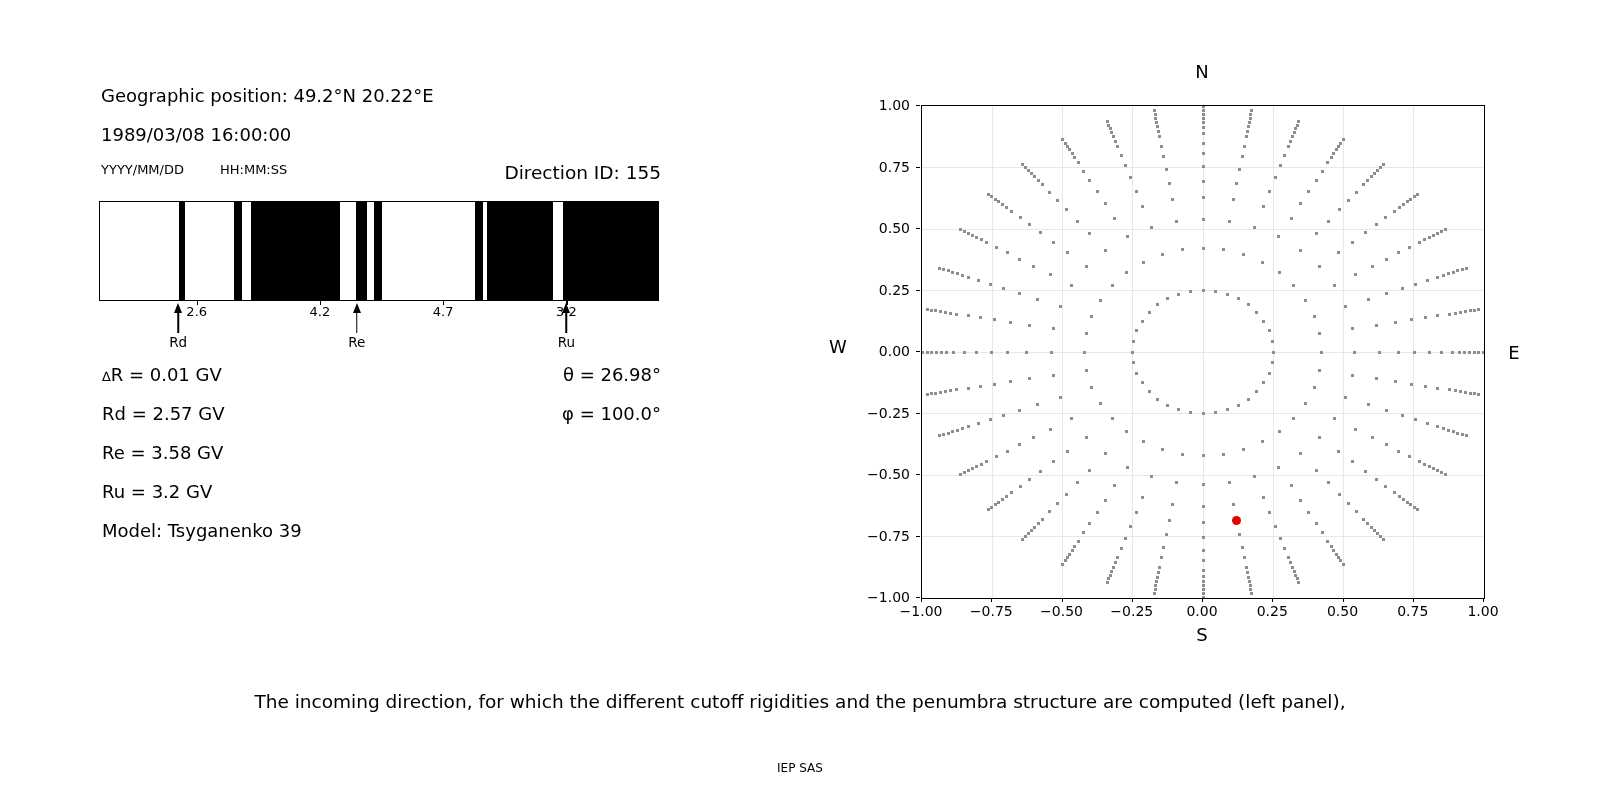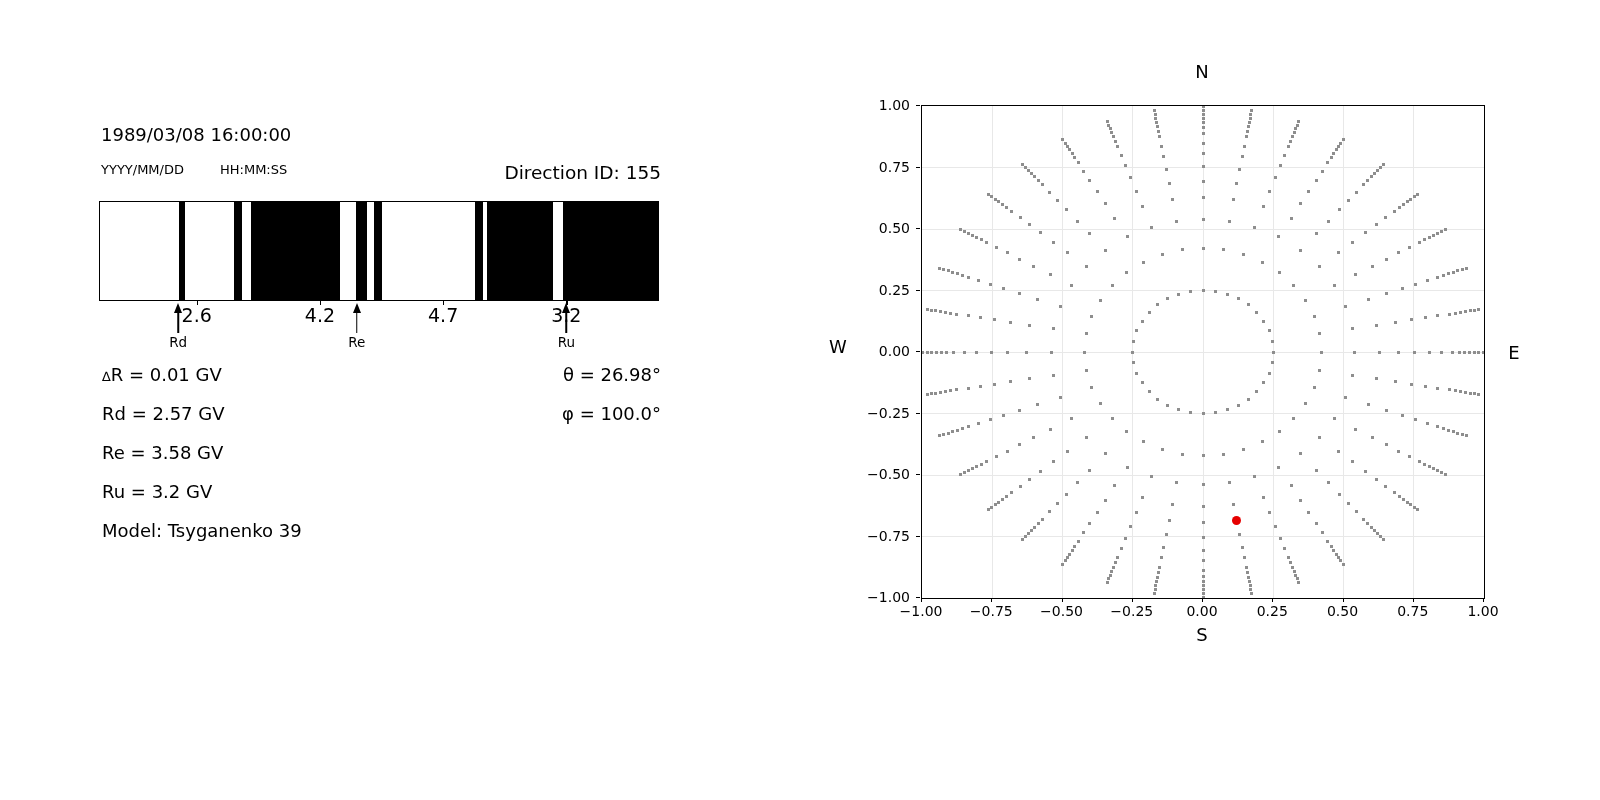--- a/index.html
+++ b/index.html
@@ -8,21 +8,21 @@
   .abs{position:absolute;}
   .t18{font-size:18px;line-height:22px;white-space:nowrap;}
   .t13{font-size:13px;line-height:15px;white-space:nowrap;}
   .ctr{text-align:center;}
   .rt{text-align:right;}
   
   #barcode-box{left:99px;top:201px;width:560px;height:100px;border:1.2px solid #000;
                background:#fff;box-sizing:border-box;overflow:hidden;}
   .bar{position:absolute;top:0;bottom:0;background:#000;}
   .xtickmark{position:absolute;width:1.2px;height:4px;background:#000;top:301px;}
-  .xticklab{position:absolute;top:304px;font-size:19px;transform:translateX(-50%);}
+  .xticklab{position:absolute;top:304px;font-size:13px;transform:translateX(-50%);}
   .arrowhead{position:absolute;width:0;height:0;border-left:4.5px solid transparent;
              border-right:4.5px solid transparent;border-bottom:10px solid #000;top:303px;
              transform:translateX(-50%);}
   .arrowshaft{position:absolute;width:1.5px;background:#000;top:312px;height:21px;
              transform:translateX(-50%);}
   .arrowlab{position:absolute;top:334px;font-size:13.5px;transform:translateX(-50%);}
   
   #scatter-box{left:921px;top:105px;width:562px;height:492px;border:1px solid #000;
                box-sizing:content-box;background:#fff;}
   #dot-layer{position:absolute;left:0;top:0;width:562px;height:492px;overflow:hidden;}
@@ -35,20 +35,21 @@
   .sticklab-x{position:absolute;top:603px;font-size:14px;transform:translateX(-50%);}
   .sticklab-y{position:absolute;width:52px;text-align:right;left:858px;font-size:14px;}
   .compass{font-size:18px;white-space:nowrap;}
   .cap{left:0;width:1600px;text-align:center;white-space:nowrap;}
 </style>
 </head>
 <body>
 
 <div id="fig">
 
+  <div class="abs t18" style="left:101px;top:85px;">Geographic position: 49.2°N 20.22°E</div>
   <div class="abs t18" style="left:101px;top:124px;">1989/03/08 16:00:00</div>
   <div class="abs t13" style="left:101px;top:162px;">YYYY/MM/DD</div>
   <div class="abs t13" style="left:220px;top:162px;">HH:MM:SS</div>
   <div class="abs rt" style="right:939px;top:162px;font-size:18.5px;white-space:nowrap;">Direction ID: 155</div>
 
   <div class="abs" id="barcode-box">
       <div class="bar" style="left: 14.1474%; width: 1.10011%; background: rgb(0, 0, 0);"></div>
       <div class="bar" style="left: 24.0484%; width: 1.43014%; background: rgb(0, 0, 0);"></div>
       <div class="bar" style="left: 27.0187%; width: 16.0616%; background: rgb(0, 0, 0);"></div>
       <div class="bar" style="left: 45.8306%; width: 1.9802%; background: rgb(0, 0, 0);"></div>
@@ -681,14 +682,16 @@
       <div class="abs sticklab-y" style="top: 527.5px;">−0.75</div>
       <div class="abs stickmark-y" style="top: 597px;"></div>
       <div class="abs sticklab-y" style="top: 589px;">−1.00</div>
     </div>
 
   <div class="abs compass ctr" style="left:1192px;top:61px;width:20px;">N</div>
   <div class="abs compass ctr" style="left:1192px;top:624px;width:20px;">S</div>
   <div class="abs compass ctr" style="left:828px;top:336px;width:20px;">W</div>
   <div class="abs compass ctr" style="left:1504px;top:342px;width:20px;">E</div>
 
+  <div class="abs cap" style="top:691px;font-size:18.5px;">The incoming direction, for which the different cutoff rigidities and the penumbra structure are computed (left panel),</div>
+  <div class="abs cap" style="top:761px;font-size:12px;">IEP SAS</div>
 
 </div>
 
 </body></html>

